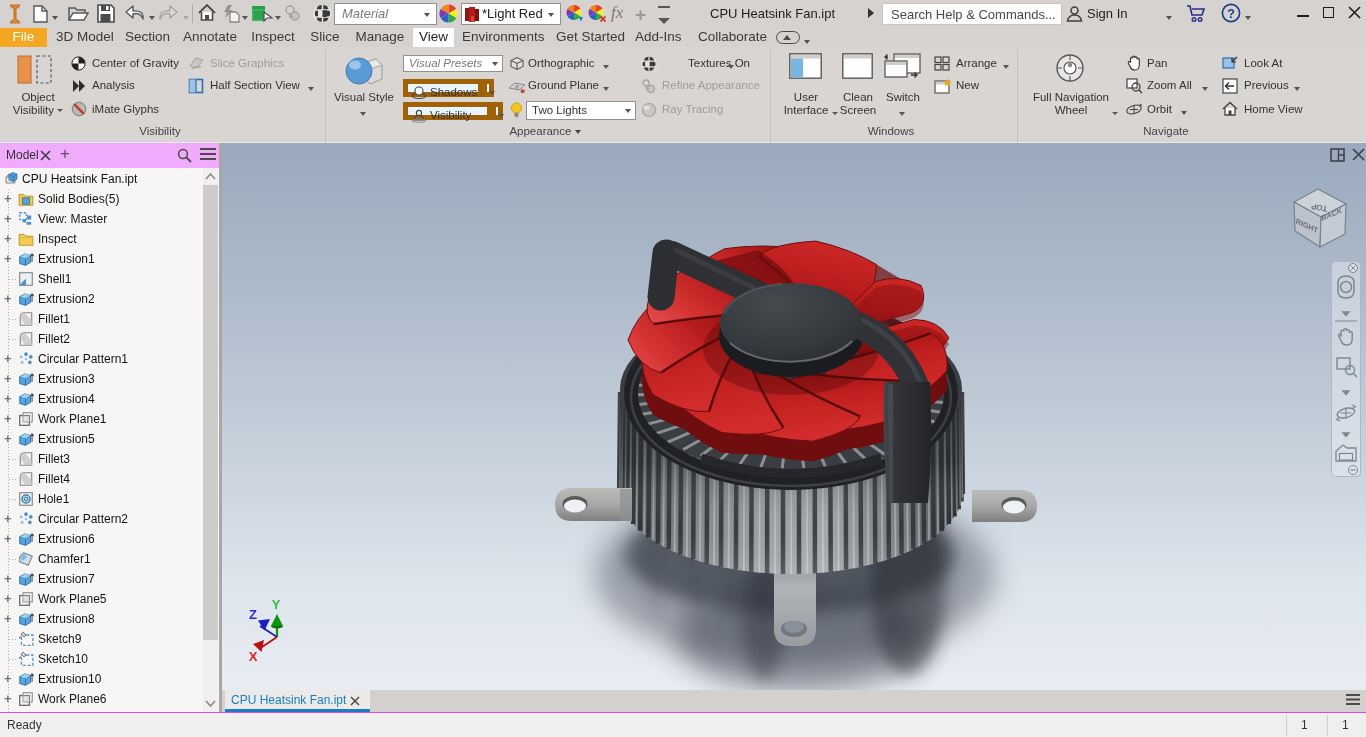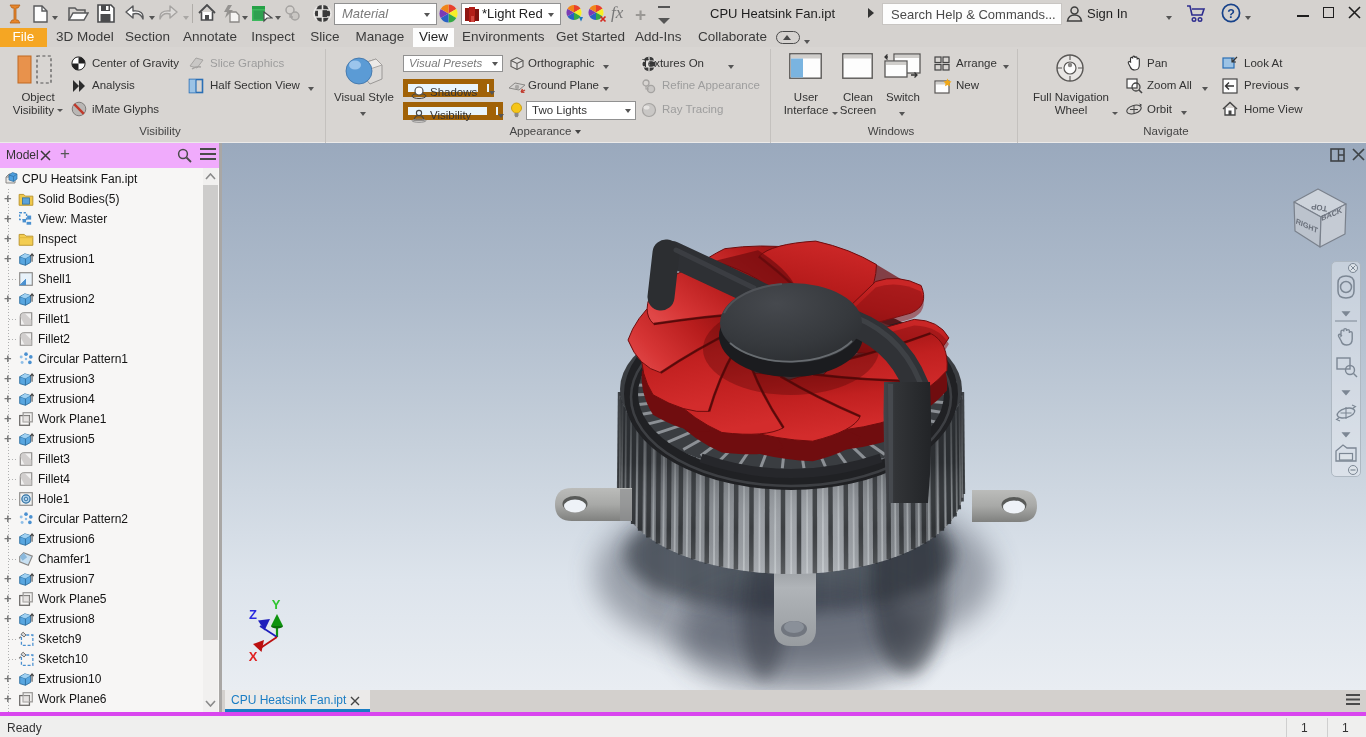--- a/index.html
+++ b/index.html
@@ -16,21 +16,21 @@
 .carat{display:inline-block;width:0;height:0;border-left:3.5px solid transparent;border-right:3.5px solid transparent;border-top:4px solid #555;vertical-align:middle}
 #leftpanel{position:absolute;left:0;top:143px;width:219px;height:569px;background:#f7f6f5}
 #lphead{position:absolute;left:0;top:0;width:264px;height:25px;background:#f0abfc;font-size:12px;color:#333}
 .trow{position:absolute;left:0;height:20px;width:200px;font-size:12px;color:#141414;line-height:20px;white-space:nowrap}
 .tplus{position:absolute;left:4px;top:6px;width:9px;height:9px;color:#777;font-size:13px;line-height:8px;font-weight:700}
 .ticon{position:absolute;left:18px;top:2px;width:16px;height:16px}
 .tlabel{position:absolute;left:38px;top:0}
 #vp{position:absolute;left:222px;top:143px;width:1144px;height:547px}
 #panelborder{position:absolute;left:219px;top:143px;width:3px;height:569px;background:#a9a7a5}
 #tabstrip{position:absolute;left:222px;top:690px;width:1144px;height:22px;background:#d3d0cd}
-#statusbar{position:absolute;left:0;top:712px;width:1366px;height:25px;background:#efefee;border-top:4px solid #d946ef;font-size:12px;color:#333}
+#statusbar{position:absolute;left:0;top:712px;width:1366px;height:25px;background:#efefee;border-top:1px solid #d946ef;font-size:12px;color:#333}
 .ico{position:absolute}
 svg{display:block}
 .qsep{position:absolute;top:4px;width:1px;height:19px;background:#b0ada9}
 </style></head><body>
 
 <div id="titlebar">
 <svg class="ico" style="left:7px;top:4px" width="16" height="20" viewBox="0 0 16 20">
 <path d="M3 1 h10 l-2 3 h-2 v12 h2 l2 3 h-10 l2-3 h2 v-12 h-2 z" fill="#e8862a" stroke="#b5621a" stroke-width="0.8"></path>
     </svg>
 <svg class="ico" style="left:32px;top:5px" width="17" height="18" viewBox="0 0 17 18">
@@ -275,21 +275,21 @@
 <path d="M5.5 11 h4 v3 h-4 z" fill="#8a8886"></path>
       <path d="M6 14.5 h3" stroke="#8a8886" stroke-width="1.2"></path>
     </svg>
 <div class="combo" style="left:526px;top:54px;width:110px;height:19px;line-height:17px"><span style="margin-left:5px">Two Lights</span><span class="carat" style="position:absolute;right:4px;top:7px"></span></div>
 
 <svg class="ico" style="left:641px;top:9px" width="16" height="16" viewBox="0 0 19 19">
 <circle cx="9.5" cy="9.5" r="8.5" fill="#3a3a3a"></circle>
 <path d="M4 3 a8.5 8.5 0 0 0 0 13 M9.5 1 v17 M15 3 a8.5 8.5 0 0 1 0 13 M1.5 6 h16 M1.5 13 h16" stroke="#e8e6e4" stroke-width="1.4" fill="none"></path>
 <rect x="5" y="6.2" width="4.5" height="6.8" fill="#e8e6e4"></rect>
     </svg>
-<div class="ritem" style="left:642px;top:10px">Textures On</div>
+<div class="ritem" style="left:688px;top:10px">Textures On</div>
 <div class="ico" style="left:728px;top:10px"><span class="carat"></span></div>
 
 <svg class="ico" style="left:641px;top:32px" width="16" height="15" viewBox="0 0 16 15">
 <circle cx="5" cy="4" r="3" fill="none" stroke="#a5a3a1" stroke-width="1.3"></circle>
 <circle cx="10" cy="10" r="3.6" fill="#c9c7c5" stroke="#a5a3a1" stroke-width="1.3"></circle>
 <path d="M5 7 v3 h3" fill="none" stroke="#a5a3a1" stroke-width="1.1"></path>
     </svg>
 <div class="ritem dis" style="left:662px;top:32px">Refine Appearance</div>
 
 <svg class="ico" style="left:641px;top:55px" width="16" height="16" viewBox="0 0 16 16">

